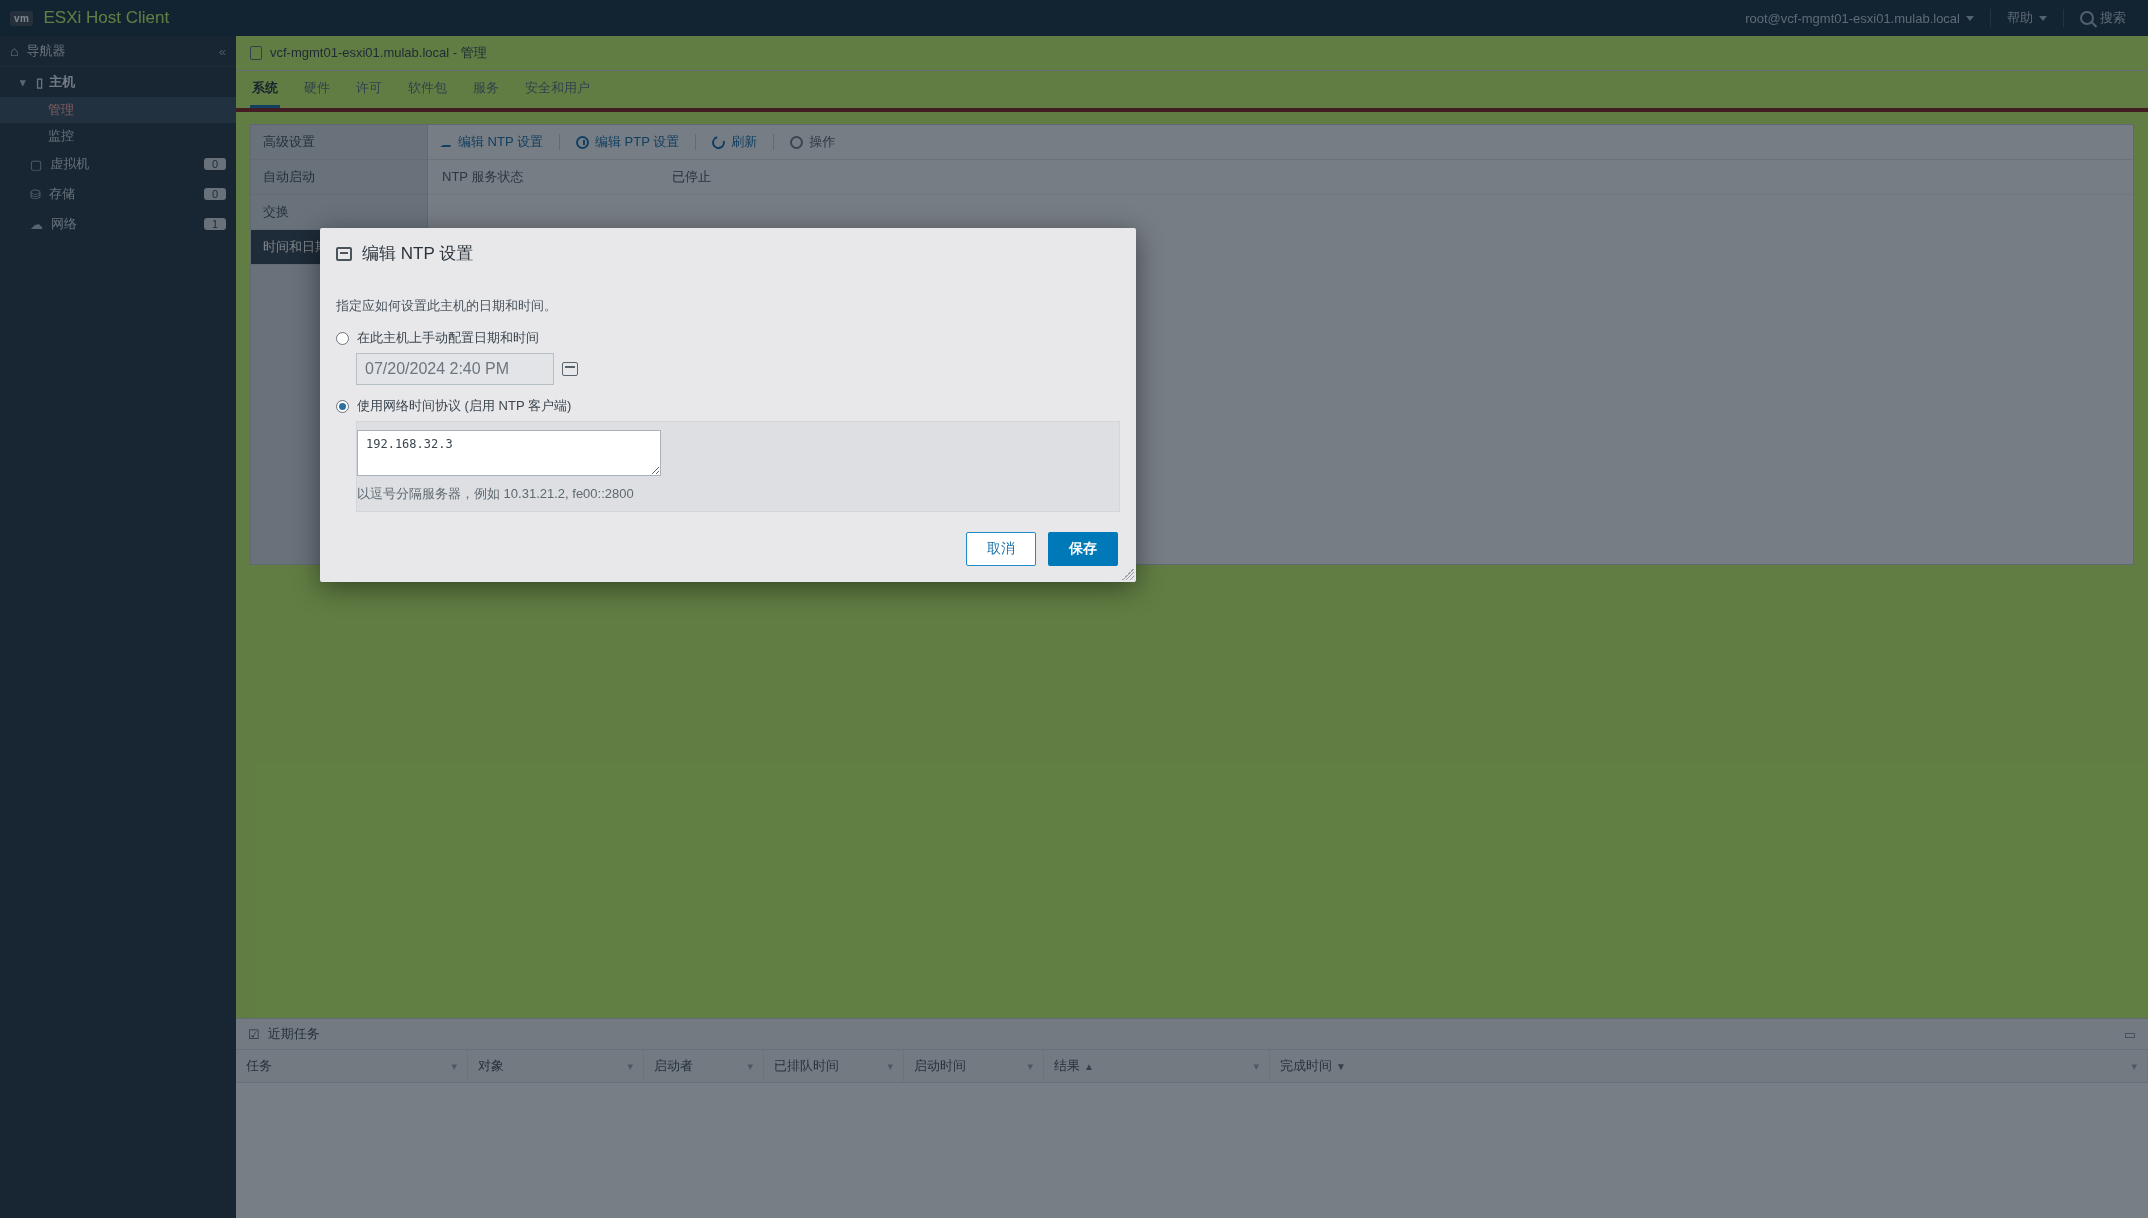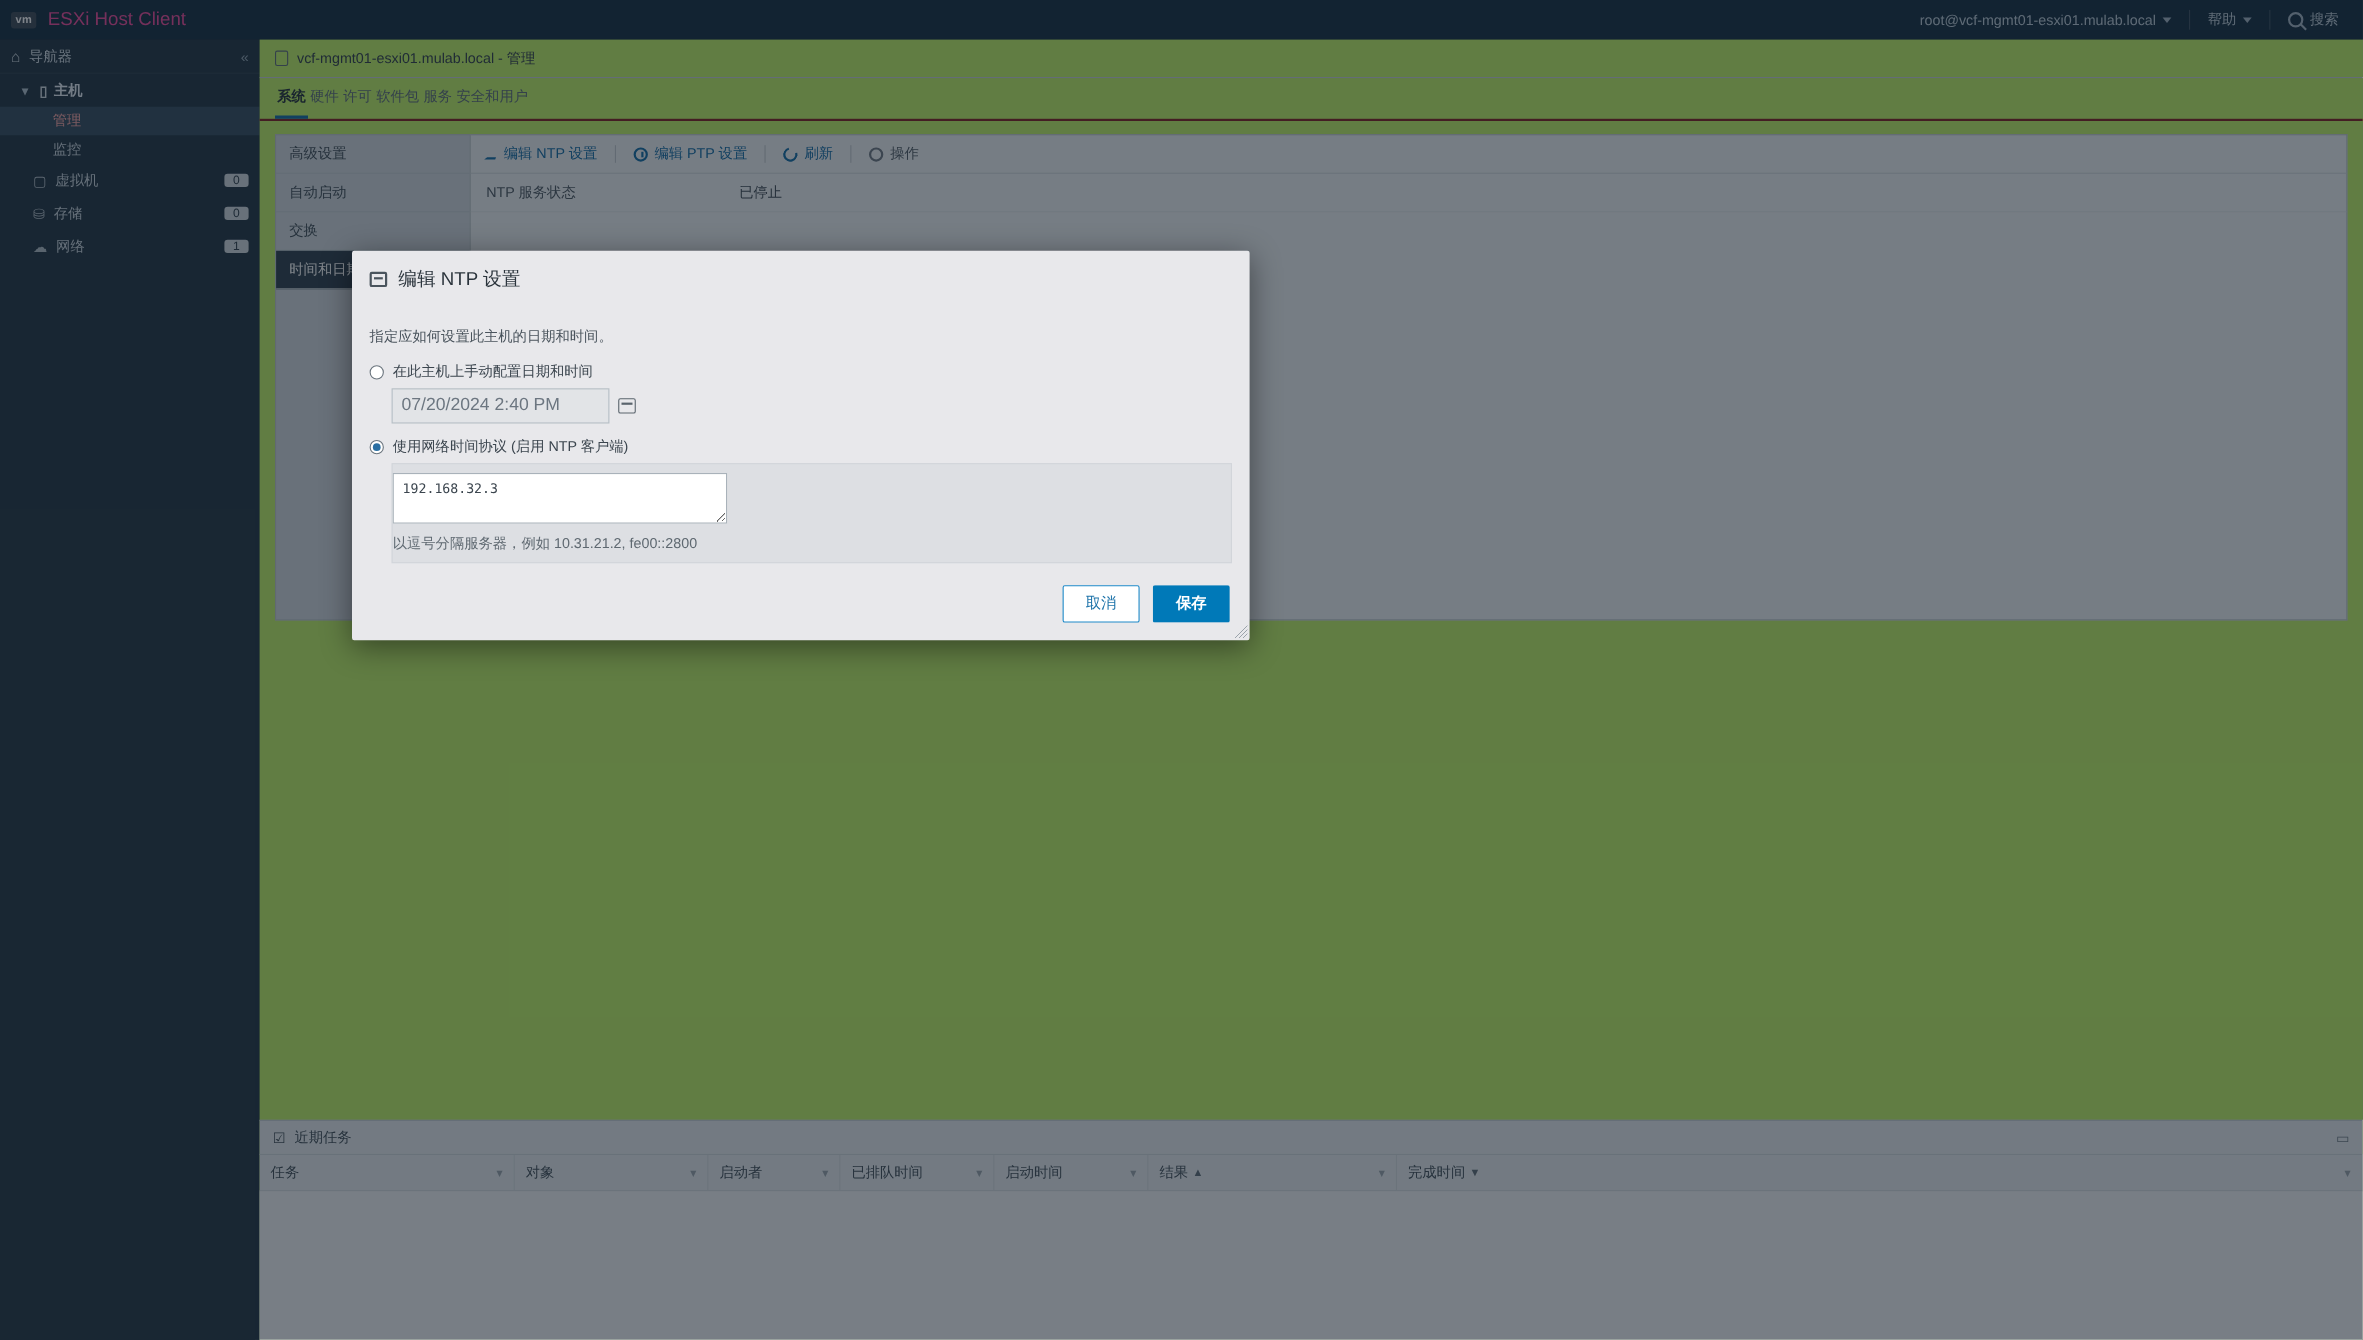--- a/index.html
+++ b/index.html
@@ -6,21 +6,21 @@
 html, body { width: 100%; height: 100%; overflow: hidden; }
 body { background: #1a2b3c; color: #333; font-size: 13px; position: relative; }
 
 
 .app-root { width: 100%; height: 100%; display: flex; flex-direction: column; }
 .dim-overlay { position: absolute; inset: 0; background: rgba(20,30,40,0.55); z-index: 50; }
 
 
 .topbar { height: 36px; background: #102a3e; color: #c3d4e0; display: flex; align-items: center; padding: 0 10px; font-size: 13px; }
 .topbar .logo-badge { background: #3b4856; color: #fff; font-size: 10px; font-weight: bold; padding: 2px 4px; border-radius: 3px; margin-right: 10px; letter-spacing: 0.5px; }
-.topbar .app-title { font-size: 17px; font-weight: 400; color: #ec4899; }
+.topbar .app-title { font-size: 17px; font-weight: 400; color: #bef264; }
 .topbar .spacer { flex: 1; }
 .topbar .user, .topbar .help, .topbar .search { display: flex; align-items: center; padding: 0 12px; color: #b8c8d4; cursor: pointer; }
 .topbar .sep { width: 1px; height: 18px; background: #3a4f5f; margin: 0 4px; }
 .caret-down { display:inline-block; margin-left:6px; border-left:4px solid transparent; border-right:4px solid transparent; border-top:5px solid #9fb2c1; }
 .search-icon { width:14px; height:14px; border:2px solid #9fb2c1; border-radius:50%; position:relative; margin-right:6px; }
 .search-icon::after { content:""; position:absolute; width:2px; height:7px; background:#9fb2c1; transform:rotate(-45deg); right:-3px; bottom:-5px; }
 
 
 .main-row { flex:1; display:flex; min-height:0; }
 .sidebar { width: 236px; background:#1e3140; color:#c7d3dc; display:flex; flex-direction:column; }
@@ -34,21 +34,21 @@
 .nav-sub { padding:4px 10px 4px 48px; cursor:pointer; }
 .nav-sub.active { background:#314a5d; color:#fca5a5; }
 .nav-row { display:flex; align-items:center; padding:6px 10px 6px 30px; cursor:pointer; }
 .nav-row .ic { margin-right:8px; opacity:.85; }
 .nav-row .badge { margin-left:auto; background:#cfd8dd; color:#2a3b48; font-size:11px; padding:0 8px; border-radius:3px; min-width:22px; text-align:center; }
 
 
 .content { flex:1; background:#bef264; display:flex; flex-direction:column; min-width:0; }
 .crumb { display:flex; align-items:center; padding:8px 14px; color:#2f3d48; border-bottom:1px solid #c6cfd5; }
 .crumb .host-ic { width:12px; height:14px; border:1.5px solid #5b6b77; border-radius:2px; margin-right:8px; }
-.tabs { display:flex; gap:0; padding:0 14px; border-bottom:2px solid #7f1d1d; }
+.tabs { display:flex; gap:22px; padding:0 14px; border-bottom:4px solid #7f1d1d; }
 .tab { padding:8px 2px; color:#5b6b77; cursor:pointer; }
 .tab.active { color:#1f2d37; border-bottom:3px solid #0f6aa5; font-weight:600; }
 
 .workspace { flex:1; padding:12px 14px; display:flex; gap:0; min-height:0; }
 .left-list { width:178px; background:#d0d8dd; border:1px solid #bcc6cc; }
 .left-list .li { padding:8px 12px; color:#3c4a55; cursor:pointer; border-bottom:1px solid #c3ccd2; }
 .left-list .li.active { background:#2a3d4c; color:#fff; }
 
 .detail { flex:1; border:1px solid #bcc6cc; border-left:none; background:#eef1f3; display:flex; flex-direction:column; }
 .toolbar { display:flex; align-items:center; gap:10px; padding:8px 14px; border-bottom:1px solid #d2d9de; }

